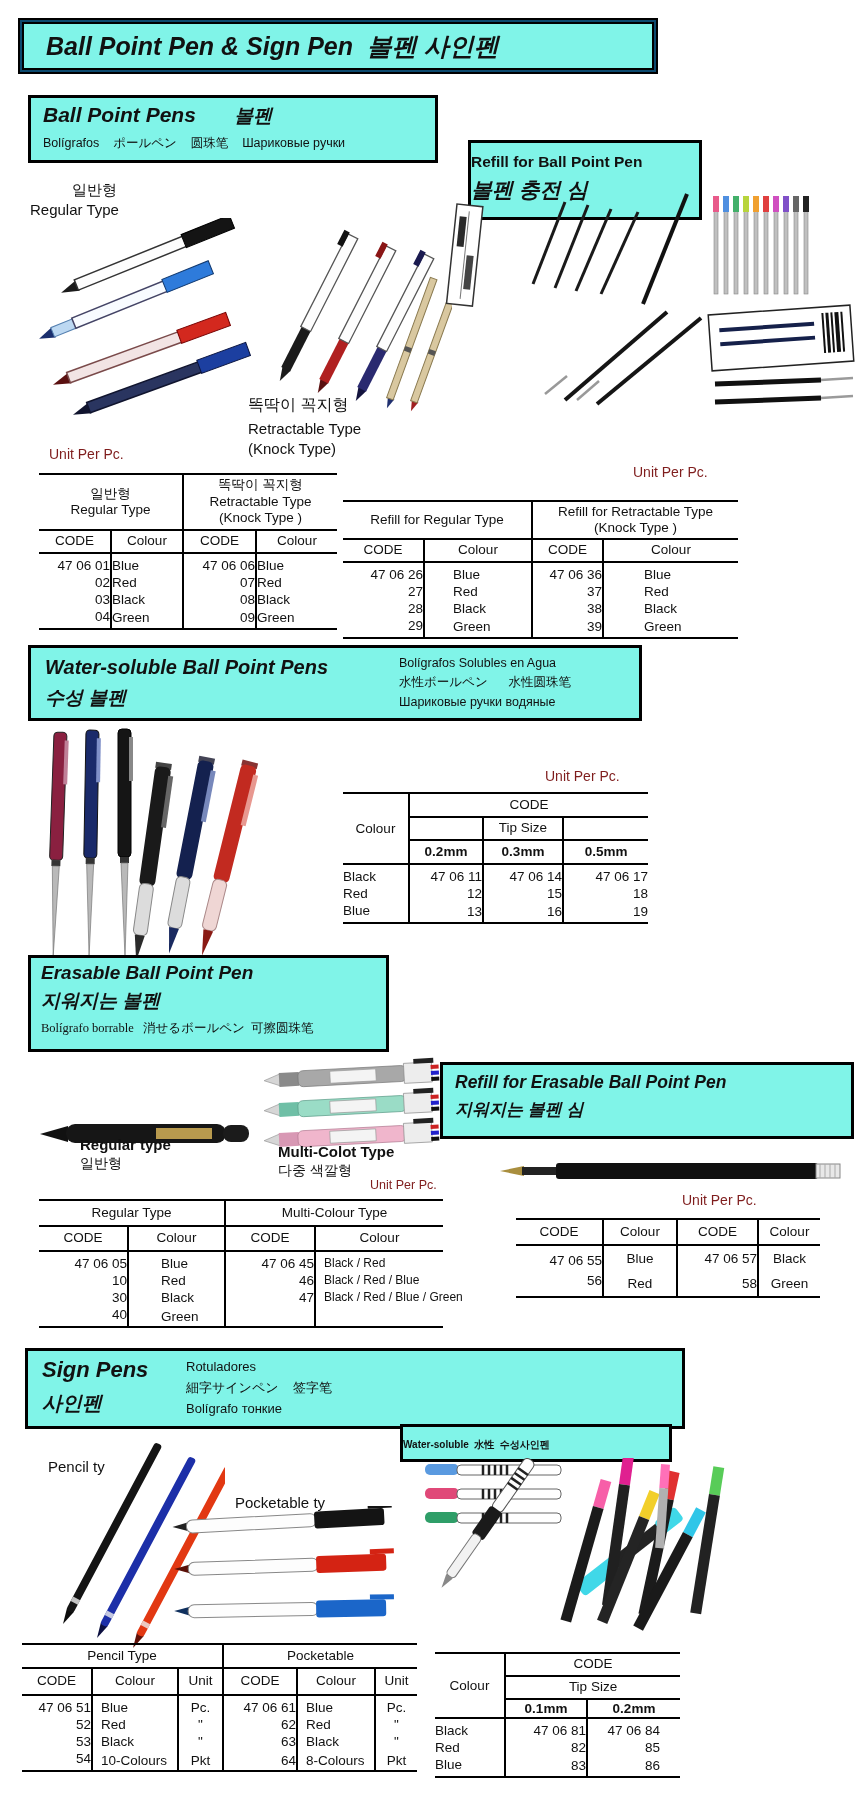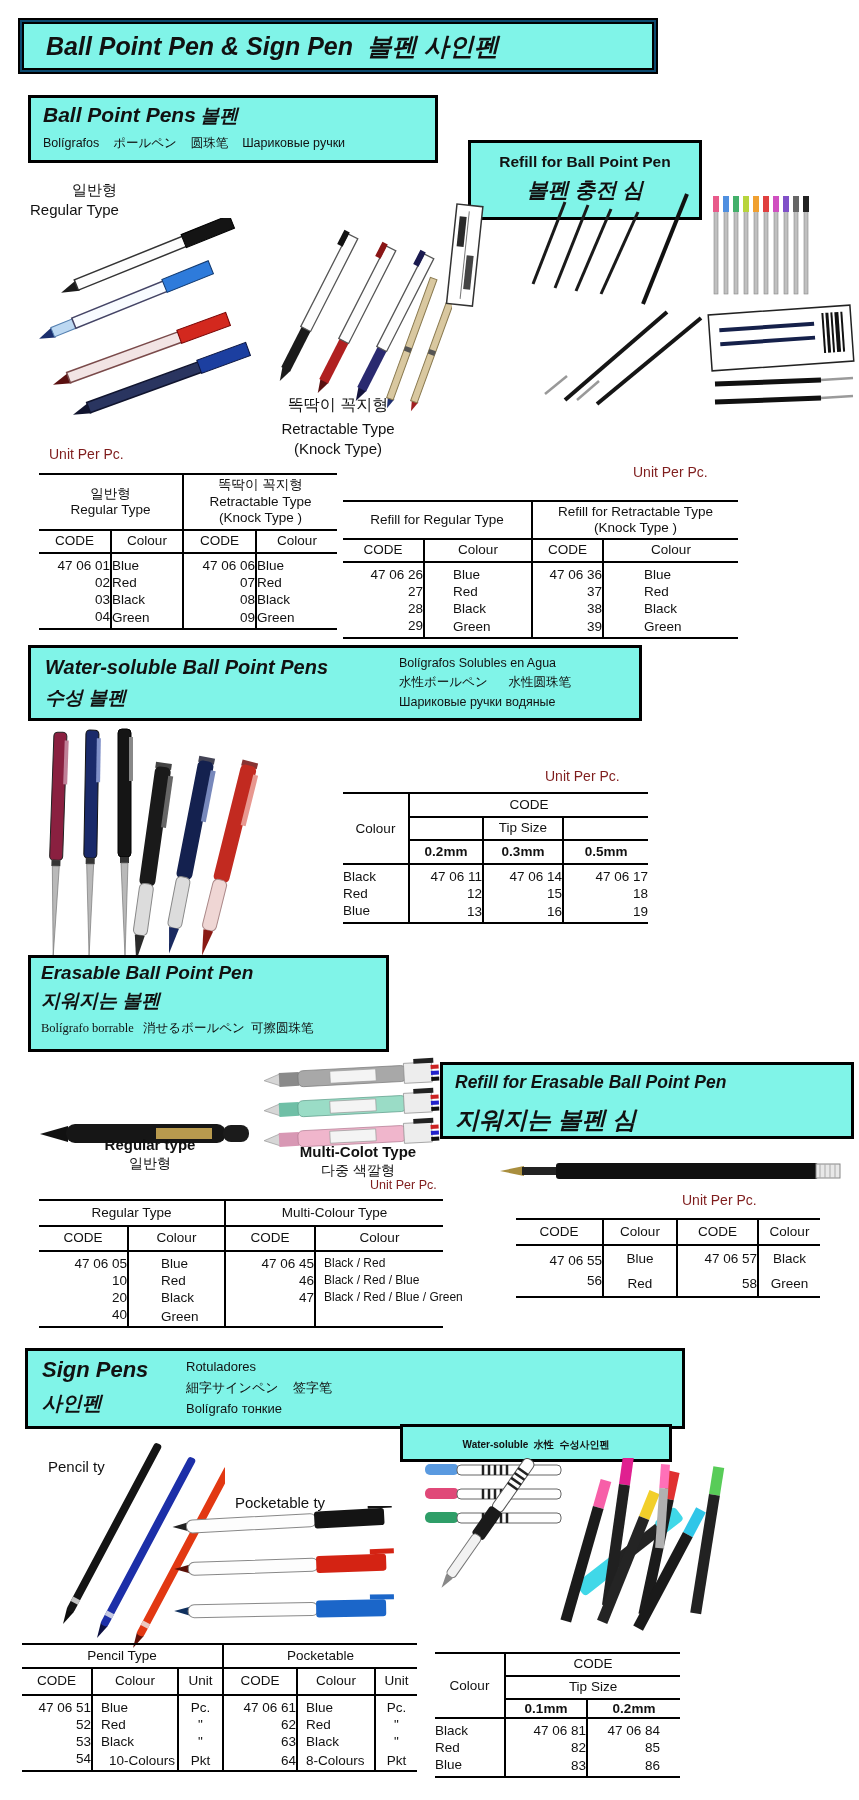--- a/index.html
+++ b/index.html
@@ -22,37 +22,37 @@
 .ch{text-align:center;line-height:1.55}
 th.sz{font-weight:bold;text-align:center}
 .code{font-weight:bold;text-align:right;padding-right:8px;white-space:nowrap;line-height:17px}
 .cname{text-align:left;padding-left:15px;white-space:nowrap;line-height:17px}
 .cname.sm{font-size:12px;padding-left:8px}
 .cunit{text-align:center;line-height:17px}
 tr.dr1 td{padding-top:3px}
 .rowhead{text-align:center}
 .unitnote{font-size:14px;color:#7f1d1d}
 .sidelabel{font-size:15px;color:#111;line-height:1.35}
-.ctr{text-align:center}
+.ctr{text-align:left}
 </style>
 </head>
 <body>
 
 <div class="page">
 
   <div class="abs hdrbox" style="left:18px;top:18px;width:640px;height:56px">
     <div class="hdrinner">
       <span class="ital pre" style="font-size:25px;padding-left:22px">Ball Point Pen &amp; Sign Pen  볼펜 사인펜</span>
     </div>
   </div>
 
   <div class="abs cyan" style="left:28px;top:95px;width:410px;height:68px;padding:5px 0 0 12px">
     <div>
       <span class="ital" style="font-size:21px">Ball Point Pens</span>
-      <span class="ital" style="font-size:19px;">볼펜</span>
+      <span class="ital" style="font-size:19px;margin-left:34px">볼펜</span>
     </div>
     <div class="pre" style="font-size:12.5px;margin-top:6px">Bolígrafos    ポールペン    圆珠笔    Шариковые ручки</div>
   </div>
 
   <div class="abs cyan ctr" style="left:468px;top:140px;width:234px;height:80px;padding-top:10px">
     <div style="font-size:15.5px;font-weight:bold">Refill for Ball Point Pen</div>
     <div class="ital" style="font-size:21px;margin-top:5px">볼펜 충전 심</div>
   </div>
 
   <div class="abs sidelabel" style="left:30px;top:180px">
@@ -386,21 +386,21 @@
     </table>
 
   <div class="abs cyan" style="left:28px;top:955px;width:361px;height:97px;padding:4px 0 0 10px">
     <span class="blk ital" style="font-size:19px">Erasable Ball Point Pen</span>
     <span class="blk ital" style="font-size:19px;margin-top:4px">지워지는 볼펜</span>
     <span class="blk pre" style="font-size:12.5px;margin-top:6px;font-family:'Liberation Serif',serif">Bolígrafo borrable   消せるボールペン  可擦圆珠笔</span>
   </div>
 
   <div class="abs cyan" style="left:440px;top:1062px;width:414px;height:77px;padding:7px 0 0 12px">
     <span class="blk ital" style="font-size:17.5px">Refill for Erasable Ball Point Pen</span>
-    <span class="blk ital" style="font-size:24px;margin-top:11px">지워지는 볼펜 심</span>
+    <span class="blk ital" style="font-size:17px;margin-top:5px">지워지는 볼펜 심</span>
   </div>
 
   <svg class="abs" style="left:38px;top:1114px" width="215" height="40" viewBox="0 0 215 40">
     <polygon points="2,20 30,12 30,28" fill="#111"></polygon>
     <rect x="28" y="10" width="160" height="19" rx="9" fill="#161616"></rect>
     <rect x="118" y="14" width="56" height="11" fill="#b89a4e"></rect>
     <rect x="185" y="11" width="26" height="17" rx="8" fill="#1b1b1b"></rect>
   </svg>
 
   <svg class="abs" style="left:262px;top:1056px" width="180" height="92" viewBox="0 0 180 92">
@@ -486,21 +486,21 @@
           <td class="code vl">47 06 45</td>
           <td class="cname sm vl">Black / Red</td>
         </tr>
     <tr>
           <td class="code">10</td>
           <td class="cname vl" style="padding-left:32px">Red</td>
           <td class="code vl">46</td>
           <td class="cname sm vl">Black / Red / Blue</td>
         </tr>
     <tr>
-          <td class="code">20</td>
+          <td class="code">30</td>
           <td class="cname vl" style="padding-left:32px">Black</td>
           <td class="code vl">47</td>
           <td class="cname sm vl">Black / Red / Blue / Green</td>
         </tr>
     <tr>
           <td class="code" style="padding-bottom:3px">40</td>
           <td class="cname vl" style="padding-left:32px">Green</td>
           <td class="code vl"></td>
           <td class="cname sm vl"></td>
         </tr>
@@ -709,21 +709,21 @@
     <tr>
           <td class="code">53</td>
           <td class="cname vl" style="padding-left:8px">Black</td>
           <td class="cunit vl">"</td>
           <td class="code vl">63</td>
           <td class="cname vl" style="padding-left:8px">Black</td>
           <td class="cunit vl">"</td>
         </tr>
     <tr>
           <td class="code" style="padding-bottom:3px">54</td>
-          <td class="cname vl" style="padding-left:16px">10-Colours</td>
+          <td class="cname vl" style="padding-left:8px">10-Colours</td>
           <td class="cunit vl">Pkt</td>
           <td class="code vl">64</td>
           <td class="cname vl" style="padding-left:8px">8-Colours</td>
           <td class="cunit vl">Pkt</td>
         </tr>
   </tbody>
     </table>
 
   <table class="cat abs" style="left:435px;top:1652px;width:245px">
     <colgroup>

